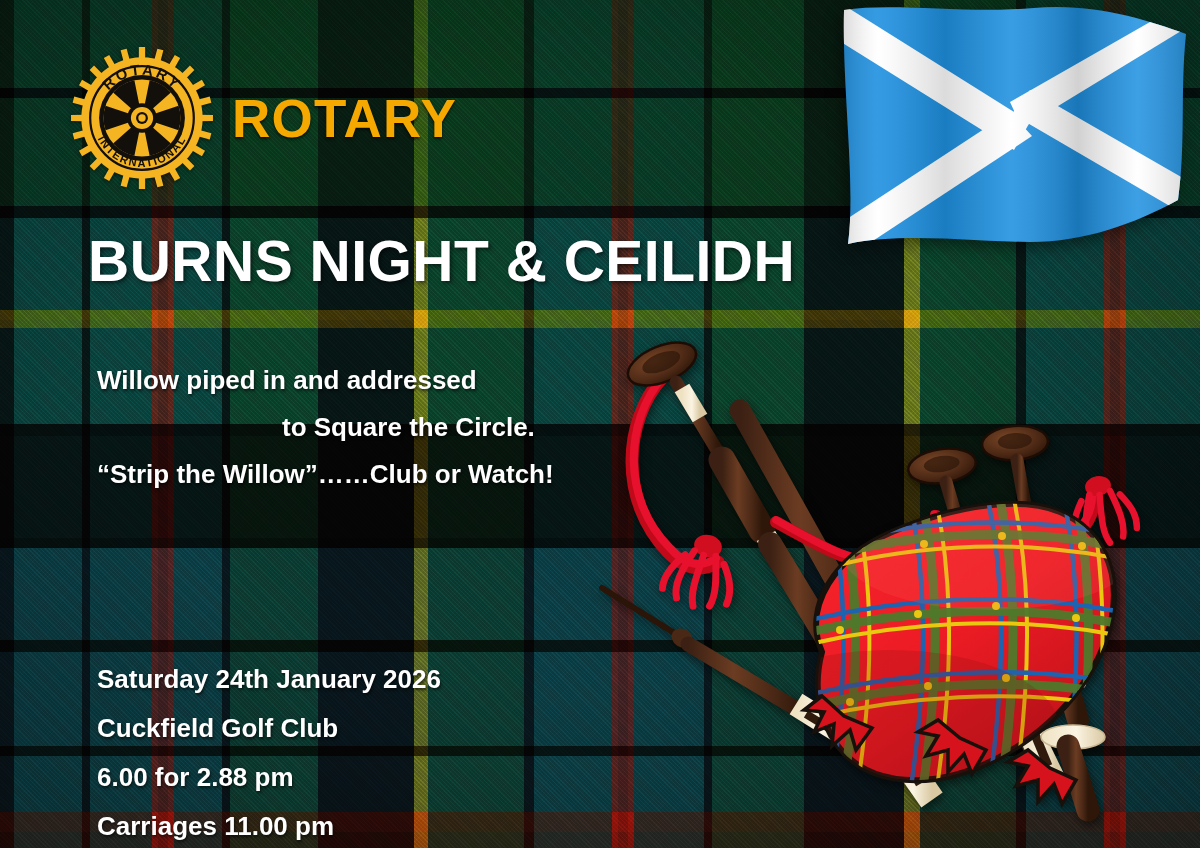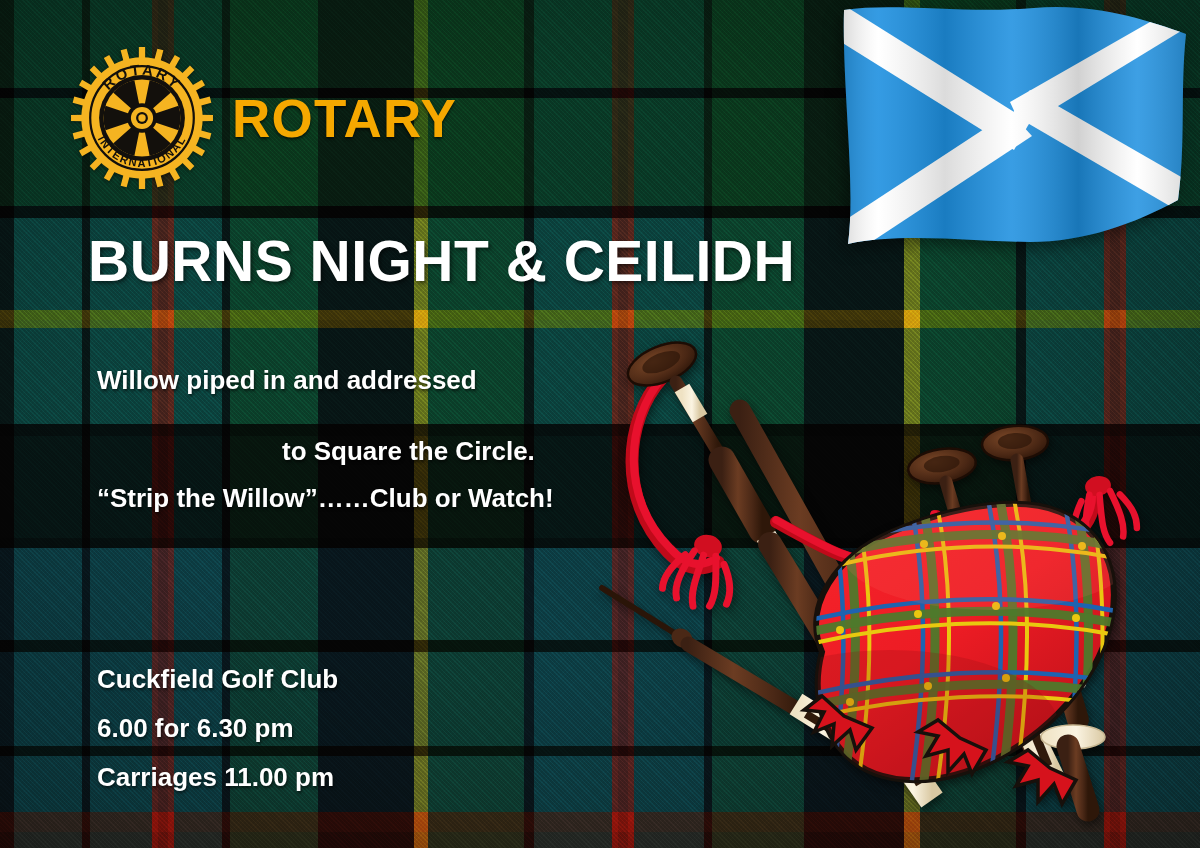--- a/index.html
+++ b/index.html
@@ -92,21 +92,21 @@
 
   
   #features{
     position:absolute; left:97px; top:357px;
     color:#fff; font-size:26px; font-weight:bold;
     line-height:47px;
     text-shadow:1px 2px 3px rgba(0,0,0,.6);
     white-space:nowrap;
   }
   #features .line{display:block;}
-  #features .indent{padding-left:185px;margin-top:24px;}
+  #features .indent{padding-left:185px;}
 
   #details{
     position:absolute; left:97px; top:655px;
     color:#fff; font-size:26px; font-weight:bold;
     line-height:49px;
     text-shadow:1px 2px 3px rgba(0,0,0,.6);
     white-space:nowrap;
   }
   #details .line{display:block;}
 
@@ -274,22 +274,23 @@
 
   <div id="headline">BURNS NIGHT &amp; CEILIDH</div>
 
   <div id="features">
     <span class="line">Willow piped in and addressed</span>
     <span class="line indent">to Square the Circle.</span>
     <span class="line">“Strip the Willow”……Club or Watch!</span>
   </div>
 
   <div id="details">
+    <span class="line">Saturday 24th January 2026</span>
     <span class="line">Cuckfield Golf Club</span>
-    <span class="line">6.00 for 6.30 pm</span>
+    <span class="line">6.00 for 2.88 pm</span>
     <span class="line">Carriages 11.00 pm</span>
   </div>
 
   <div id="bagpipes">
     <svg viewBox="0 0 620 560" xmlns="http://www.w3.org/2000/svg">
       <defs>
         <linearGradient id="wood" x1="0" y1="0" x2="1" y2="0">
           <stop offset="0%" stop-color="#3B2013"></stop>
           <stop offset="40%" stop-color="#6B3C22"></stop>
           <stop offset="75%" stop-color="#4A2816"></stop>

